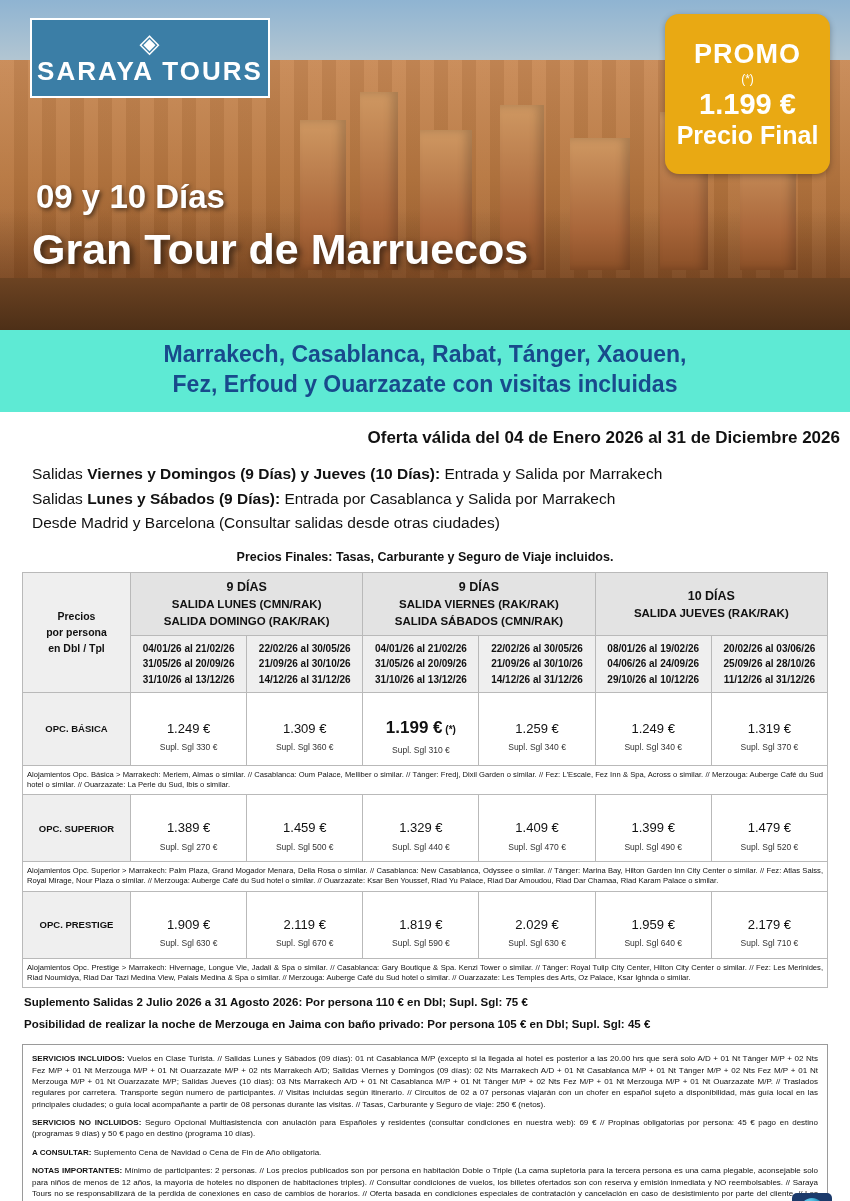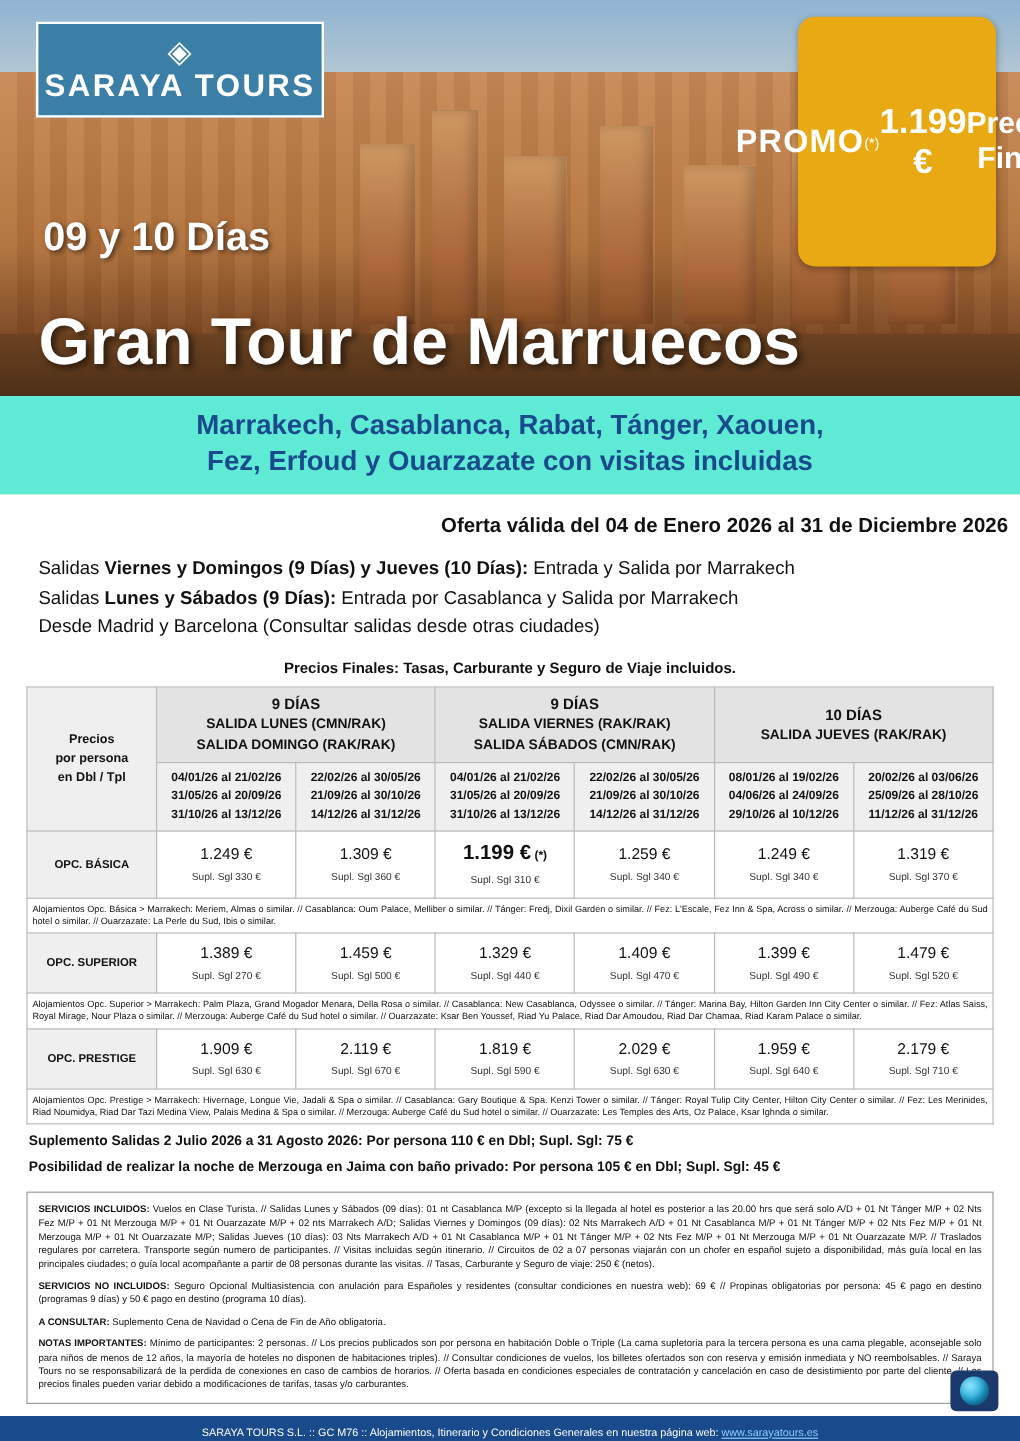--- a/index.html
+++ b/index.html
@@ -50,36 +50,36 @@
 
   .logo-box {
     position:absolute; left:30px; top:18px; width:240px; height:80px;
     background:#3b7ea6; border:2px solid #fff; display:flex; flex-direction:column;
     align-items:center; justify-content:center; color:#fff;
   }
   .logo-box .mark { font-size:26px; line-height:26px; letter-spacing:1px; }
   .logo-box .name { font-size:26px; font-weight:bold; letter-spacing:2px; }
 
   .promo {
-    position:absolute; right:20px; top:14px; width:165px; height:208px;
+    position:absolute; right:20px; top:14px; width:165px; height:160px;
     background:#e9a913; border-radius:14px; color:#fff; text-align:center;
-    display:flex; flex-direction:row; align-items:center; justify-content:center;
+    display:flex; flex-direction:column; align-items:center; justify-content:center;
     box-shadow: 0 2px 6px rgba(0,0,0,.3);
   }
   .promo .p1 { font-size:27px; font-weight:bold; letter-spacing:1px; }
   .promo .p-ast { font-size:12px; margin-top:2px; }
   .promo .p2 { font-size:29px; font-weight:bold; margin-top:2px; }
   .promo .p3 { font-size:25px; font-weight:bold; }
 
   .hero-days {
     position:absolute; left:36px; top:178px; color:#fff; font-size:33px; font-weight:bold;
     text-shadow: 2px 2px 4px rgba(0,0,0,.55);
   }
   .hero-title {
-    position:absolute; left:32px; top:252px; color:#fff; font-size:55px; font-weight:bold;
+    position:absolute; left:32px; top:225px; color:#fff; font-size:43px; font-weight:bold;
     text-shadow: 3px 3px 6px rgba(0,0,0,.6);
     text-align: right;
   }
 
   
   .subtitle-bar {
     background:#5eead4; color:#184a8c; text-align:center;
     padding:10px 20px 12px; font-size:23px; font-weight:bold; line-height:1.3;
   }
 
@@ -109,21 +109,21 @@
     background:#efefef; text-align:center; font-size:10px; font-weight:bold;
     padding:5px 2px; line-height:1.55;
   }
   .opt-label {
     background:#efefef; text-align:center; font-size:9.5px; font-weight:bold;
     padding:8px 2px;
   }
   .price-cell { text-align:center; padding:7px 2px; font-size:13px; line-height:1.35; }
   .price-cell .sup { font-size:8.5px; color:#333; }
   .price-cell.hl .main { font-size:17px; font-weight:bold; }
-  .price-cell .main { display:block; }
+  .price-cell .main { display:block;margin-top:17px; }
   .note-row td {
     font-size:7.6px; line-height:1.35; padding:4px 4px; text-align:justify;
     background:#fff;
   }
 
   .supl-line {
     padding:8px 24px 2px; font-size:11.5px; font-weight:bold;
   }
   .supl-line.second { padding-top:8px; }
 

